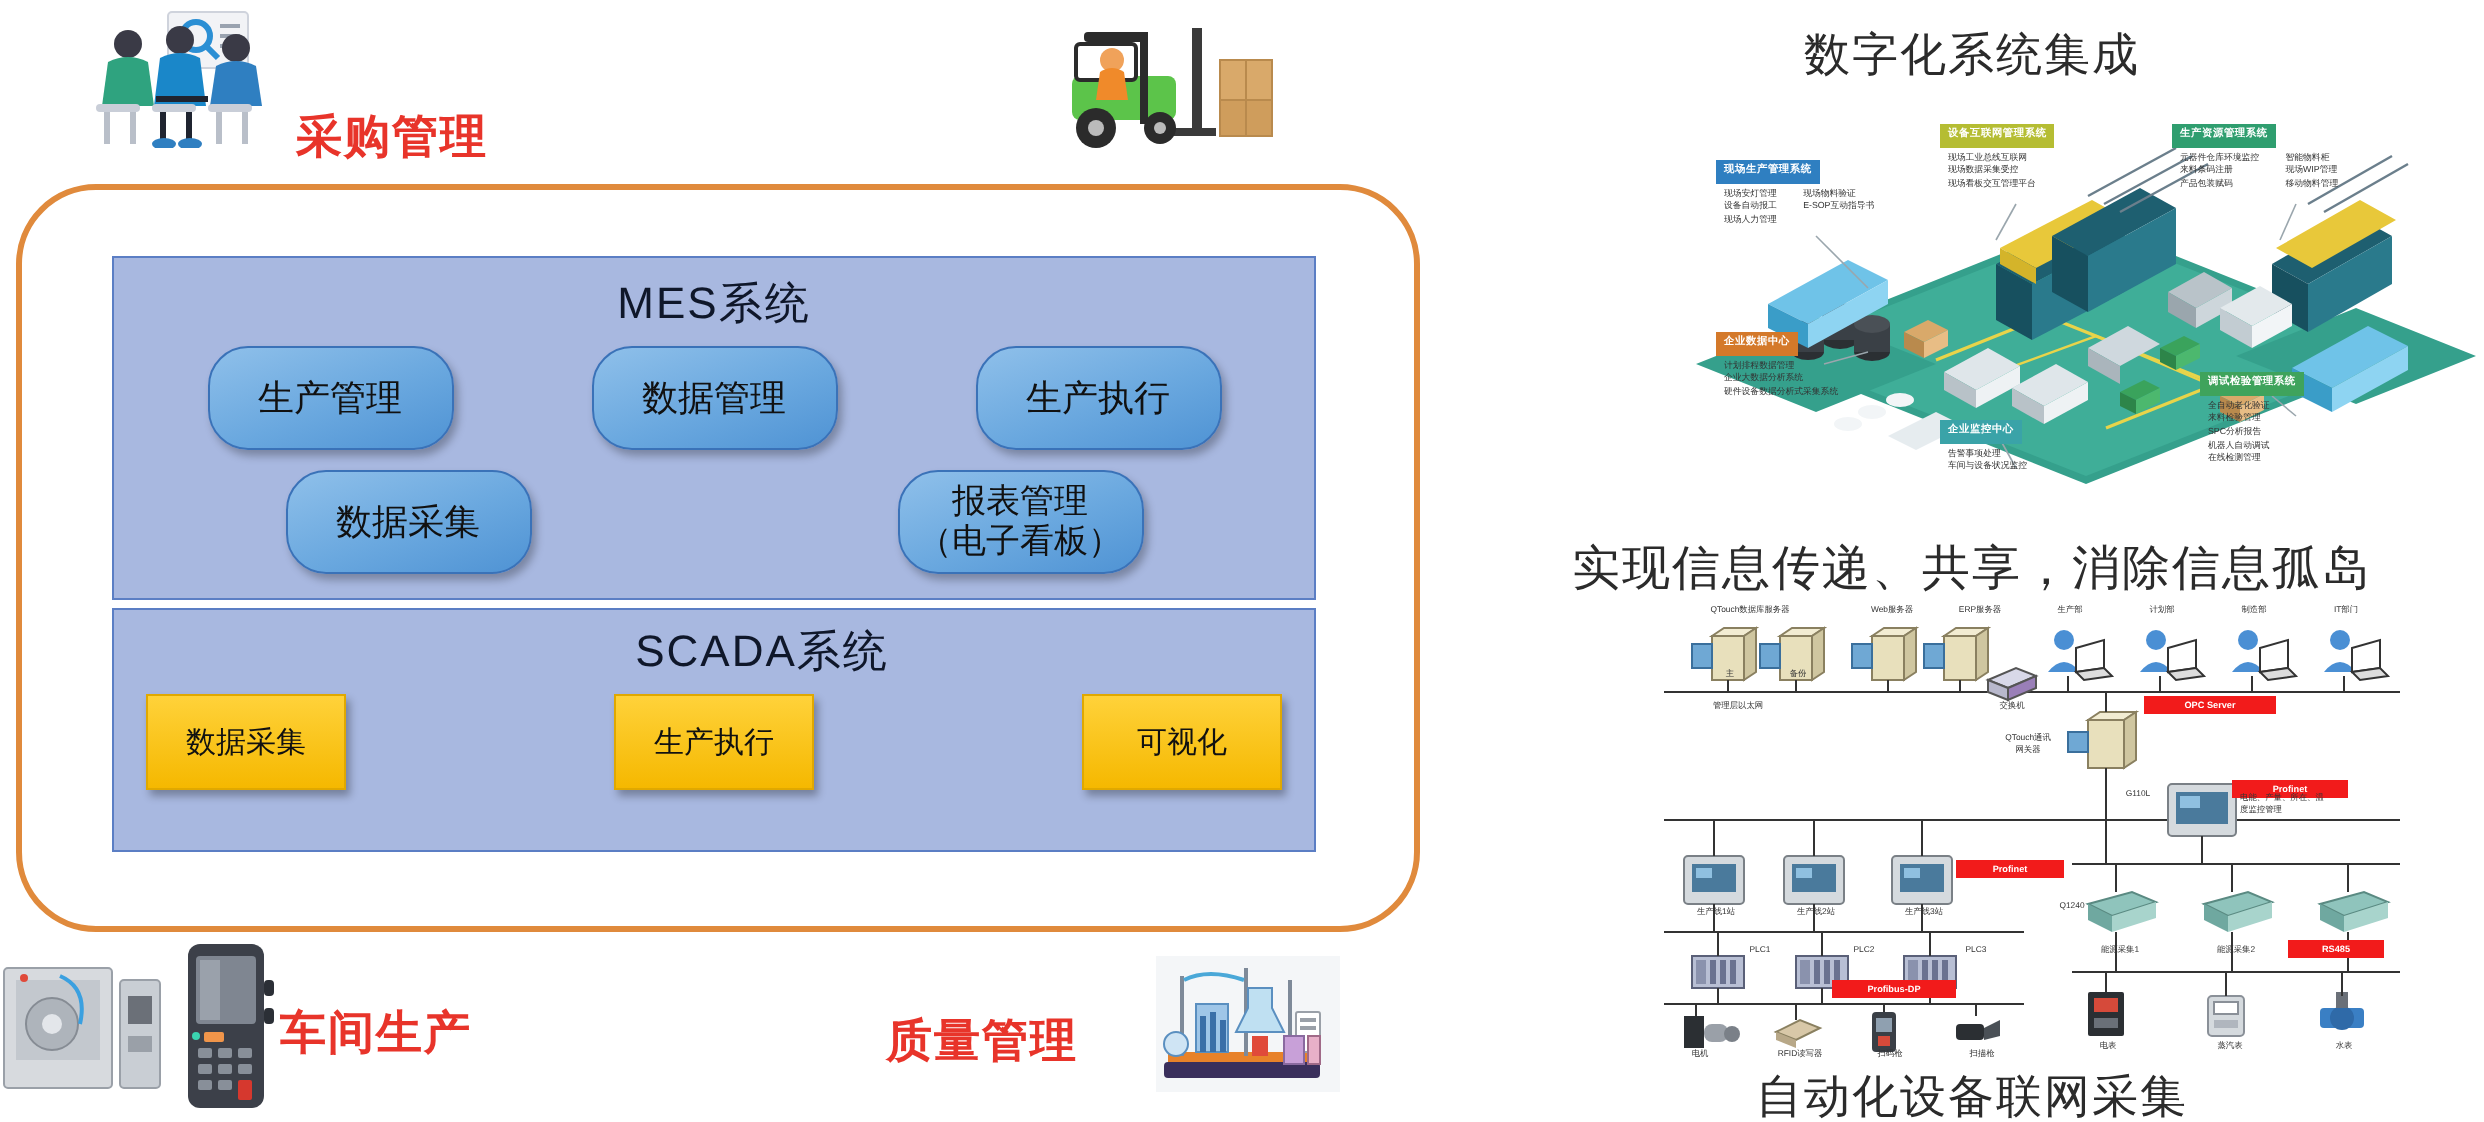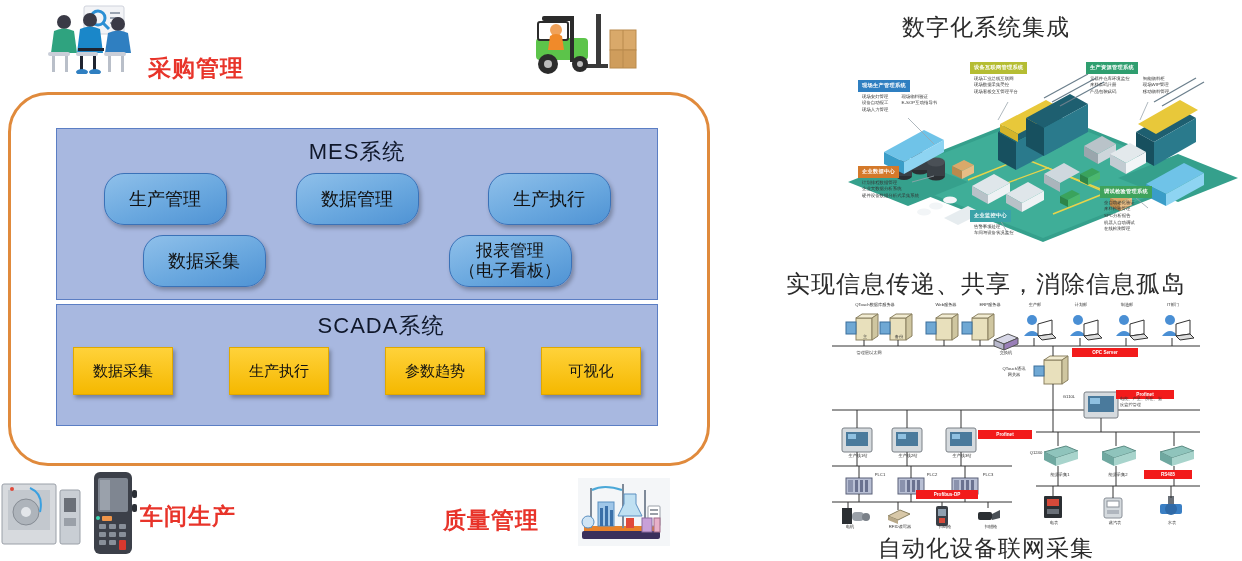--- a/index.html
+++ b/index.html
@@ -154,21 +154,20 @@
         </span>
       </div>
     </div>
   </div>
 
   <div id="scada-band">
     <div class="band-title">SCADA系统</div>
     <div id="scada-row">
       <div class="scada-btn">数据采集</div>
       <div class="scada-btn">生产执行</div>
-      <div class="scada-btn">参数趋势</div>
       <div class="scada-btn">可视化</div>
     </div>
   </div>
 
   <div class="illus" style="left:0px;top:472px;width:86px;height:82px;">
     <svg viewBox="0 0 86 82" width="86" height="82">
       <rect x="2" y="12" width="54" height="60" rx="2" fill="#d7dade" stroke="#9aa0a8"></rect>
       <rect x="8" y="18" width="42" height="40" fill="#c3c8ce"></rect>
       <circle cx="26" cy="40" r="13" fill="#aeb4bb" stroke="#868c94"></circle>
       <circle cx="26" cy="40" r="5" fill="#e3e6ea"></circle>

